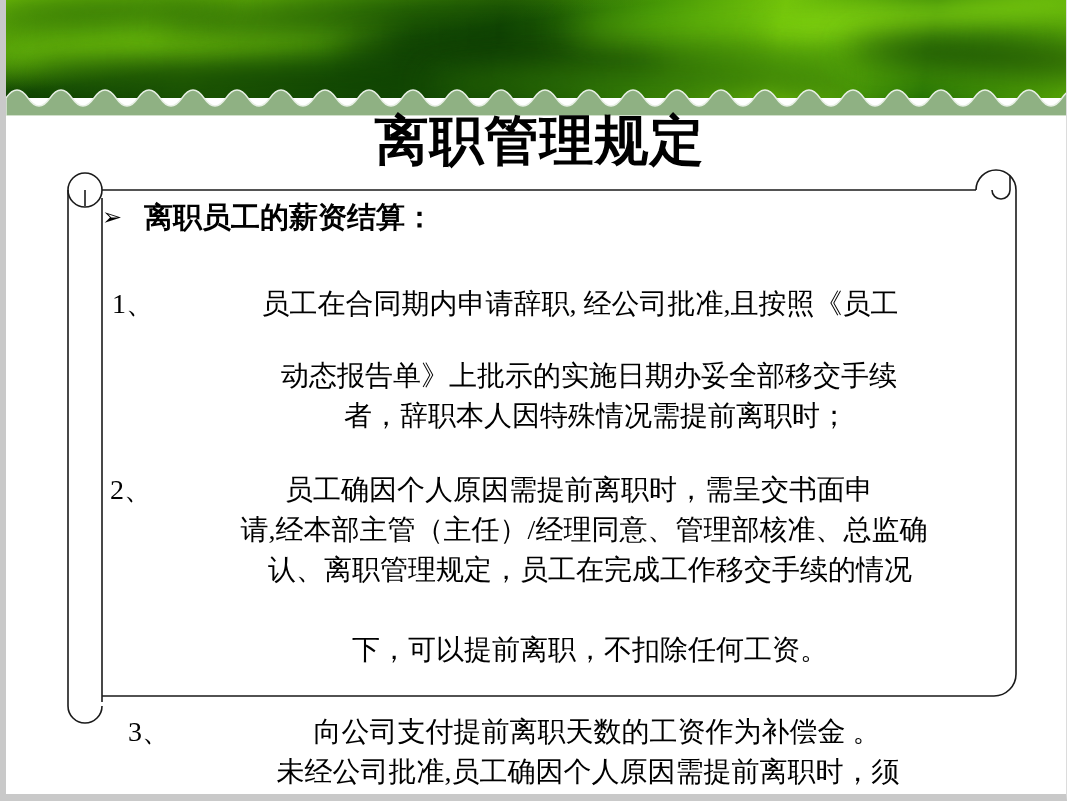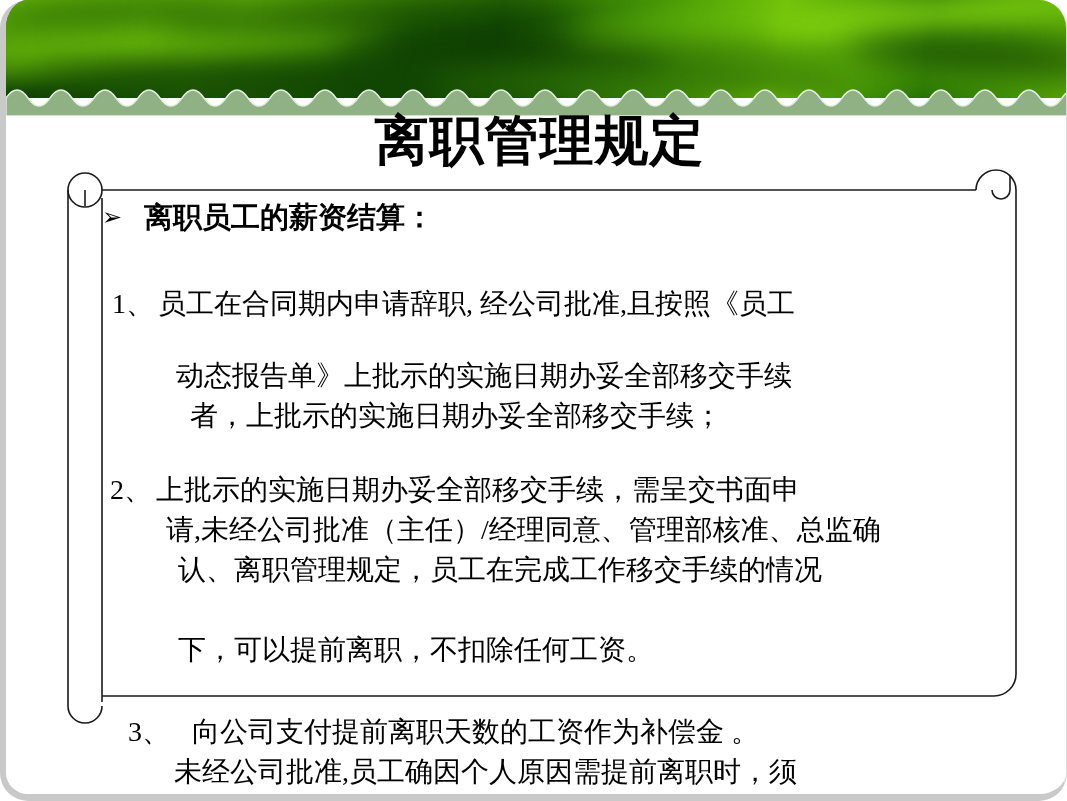--- a/index.html
+++ b/index.html
@@ -15,21 +15,20 @@
   .slide {
     position: relative;
     width: 1067px;
     height: 801px;
     overflow: hidden;
     background: #ffffff;
     box-sizing: border-box;
     border-left: 6px solid #c9c9c9;
     border-bottom: 7px solid #c9c9c9;
     border-right: 1px solid #dcdcdc;
-    border-radius: 28px;
   }
 
   
   .banner {
     position: absolute;
     left: 0;
     top: 0;
     width: 1067px;
     height: 98px;
     overflow: hidden;
@@ -141,21 +140,21 @@
     font-size: 28px;
     line-height: 40px;
     color: #000000;
   }
   .item-num {
     flex: 0 0 auto;
     width: 46px;
     text-align: left;
     white-space: nowrap;
   }
-  .item-body { flex: 1 1 auto; }
+  .item-body { flex: 1 1 auto; text-align: center; }
   .item-body .ln { display: block; white-space: nowrap; }
 
   
   .item-1 { margin-left: 10px; }
   .item-1 .ln-2 { padding-left: 18px; margin-top: 32px; }
   .item-1 .ln-3 { padding-left: 32px; }
 
   .item-2 { margin-left: 8px; margin-bottom: 42px; }
   .item-2 .ln-2 { padding-left: 10px; }
   .item-2 .ln-3 { padding-left: 22px; }
@@ -222,29 +221,29 @@
     <div class="lead">
       <span class="lead-marker">➢</span>
       <span class="lead-text">离职员工的薪资结算：</span>
     </div>
 
     <div class="item item-1">
       <span class="item-num">1、</span>
       <span class="item-body">
         <span class="ln ln-1">员工在合同期内申请辞职, 经公司批准,且按照《员工</span>
         <span class="ln ln-2">动态报告单》上批示的实施日期办妥全部移交手续</span>
-        <span class="ln ln-3">者，上批示的实施日期办妥全部移交手续；</span>
+        <span class="ln ln-3">者，辞职本人因特殊情况需提前离职时；</span>
       </span>
     </div>
 
     <div class="item item-2">
       <span class="item-num">2、</span>
       <span class="item-body">
-        <span class="ln ln-1">上批示的实施日期办妥全部移交手续，需呈交书面申</span>
-        <span class="ln ln-2">请,未经公司批准（主任）/经理同意、管理部核准、总监确</span>
+        <span class="ln ln-1">员工确因个人原因需提前离职时，需呈交书面申</span>
+        <span class="ln ln-2">请,经本部主管（主任）/经理同意、管理部核准、总监确</span>
         <span class="ln ln-3">认、离职管理规定，员工在完成工作移交手续的情况</span>
         <span class="ln ln-4">下，可以提前离职，不扣除任何工资。</span>
       </span>
     </div>
 
     <div class="item item-3">
       <span class="item-num">3、</span>
       <span class="item-body">
         <span class="ln ln-2">向公司支付提前离职天数的工资作为补偿金 。</span>
         <span class="ln ln-1">未经公司批准,员工确因个人原因需提前离职时，须</span>

